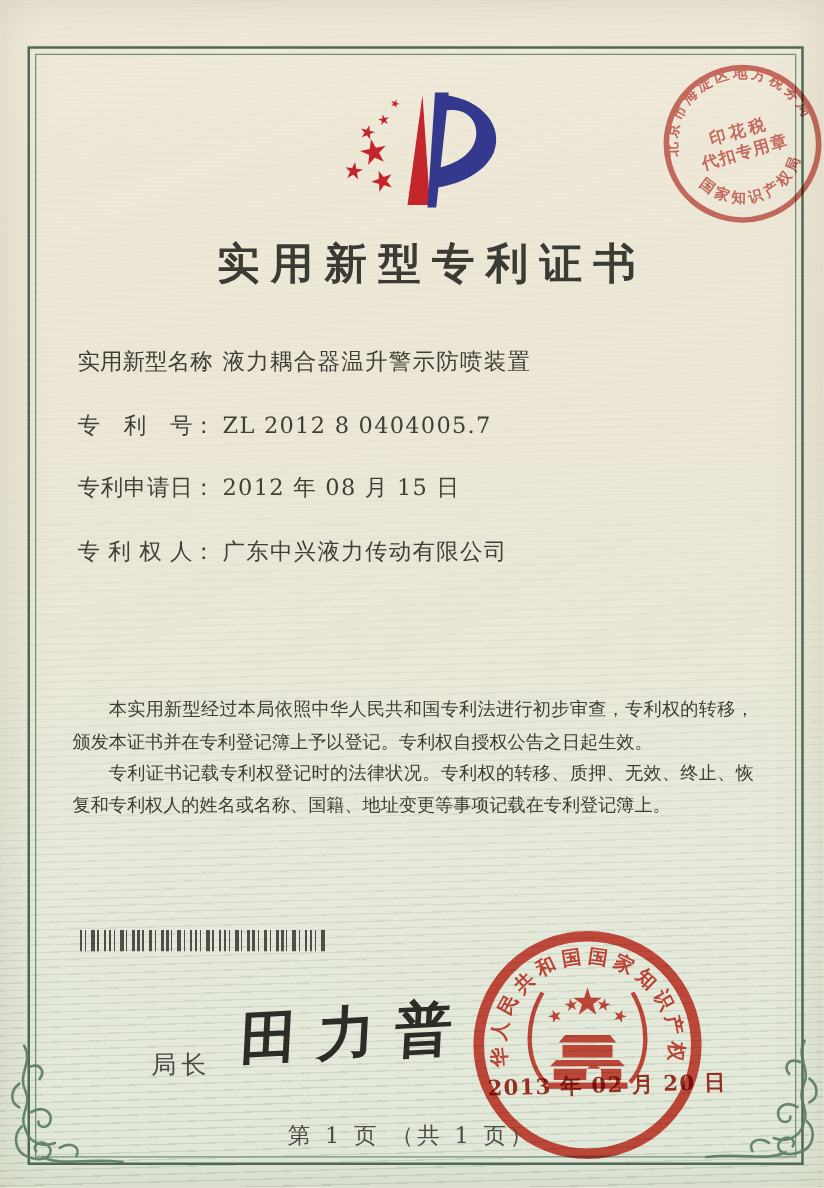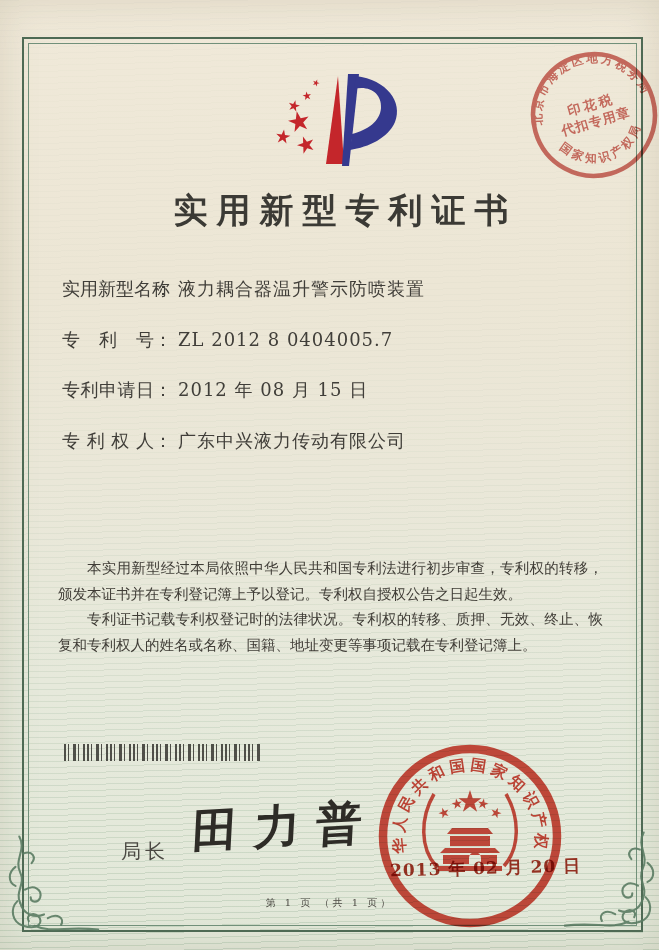--- a/index.html
+++ b/index.html
@@ -83,21 +83,21 @@
   }
   .tax-stamp{
     position:absolute;left:523px;top:44px;width:142px;height:142px;
     transform:rotate(-16deg);opacity:.82;mix-blend-mode:multiply;
   }
   .flourish{position:absolute;width:95px;height:105px;opacity:.9;}
   .flourish.left{left:6px;top:832px;}
   .flourish.right{right:2px;top:828px;transform:scaleX(-1);}
   .footer{
     position:absolute;left:0;top:896px;width:100%;
-    text-align:center;font-size:10px;letter-spacing:3px;color:#4d4b45;
+    text-align:center;font-size:18px;letter-spacing:3px;color:#4d4b45;
   }
 </style>
 </head>
 <body>
 
 <div class="page">
 
   <div class="guilloche"></div>
 
   <div class="frame-outer">

